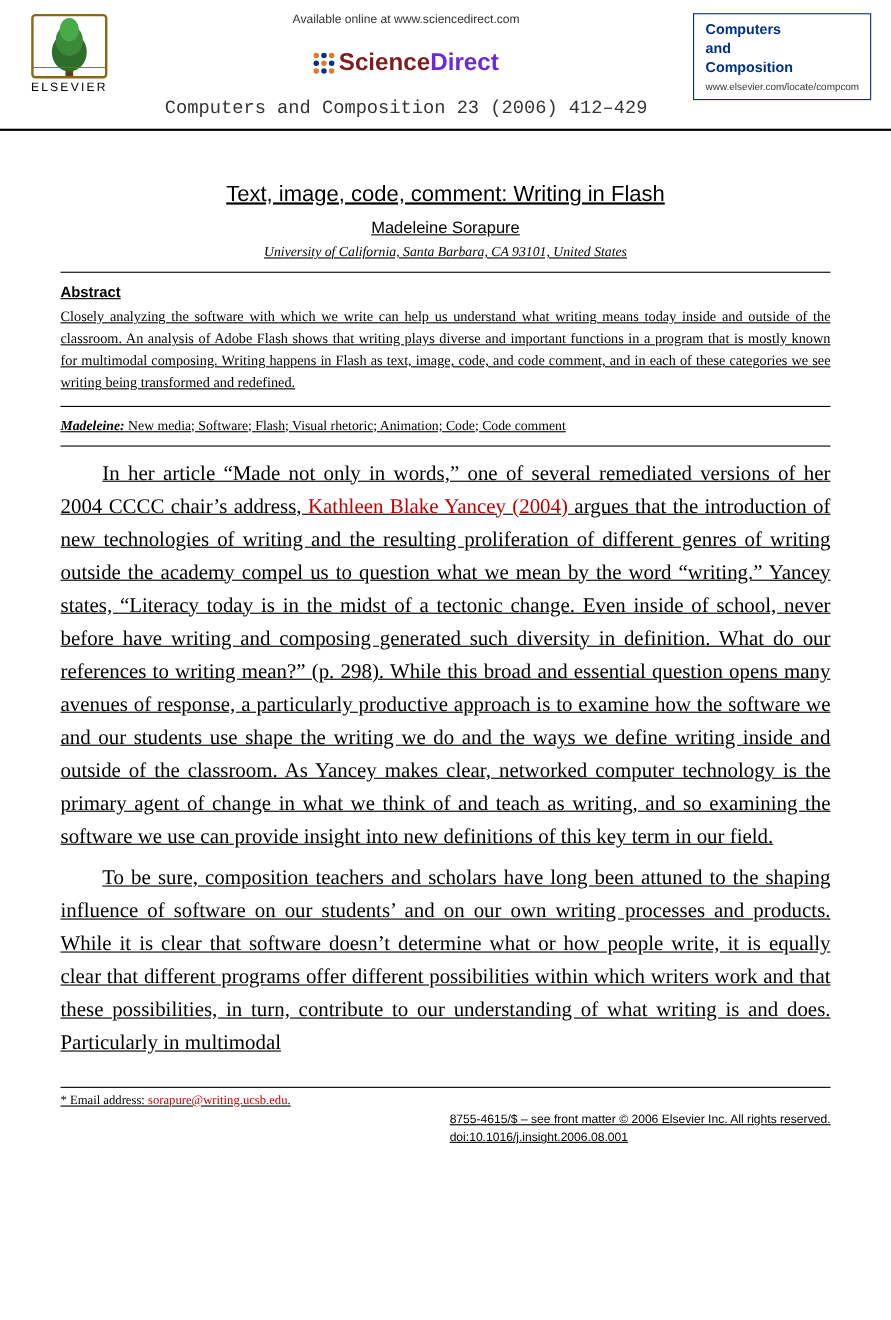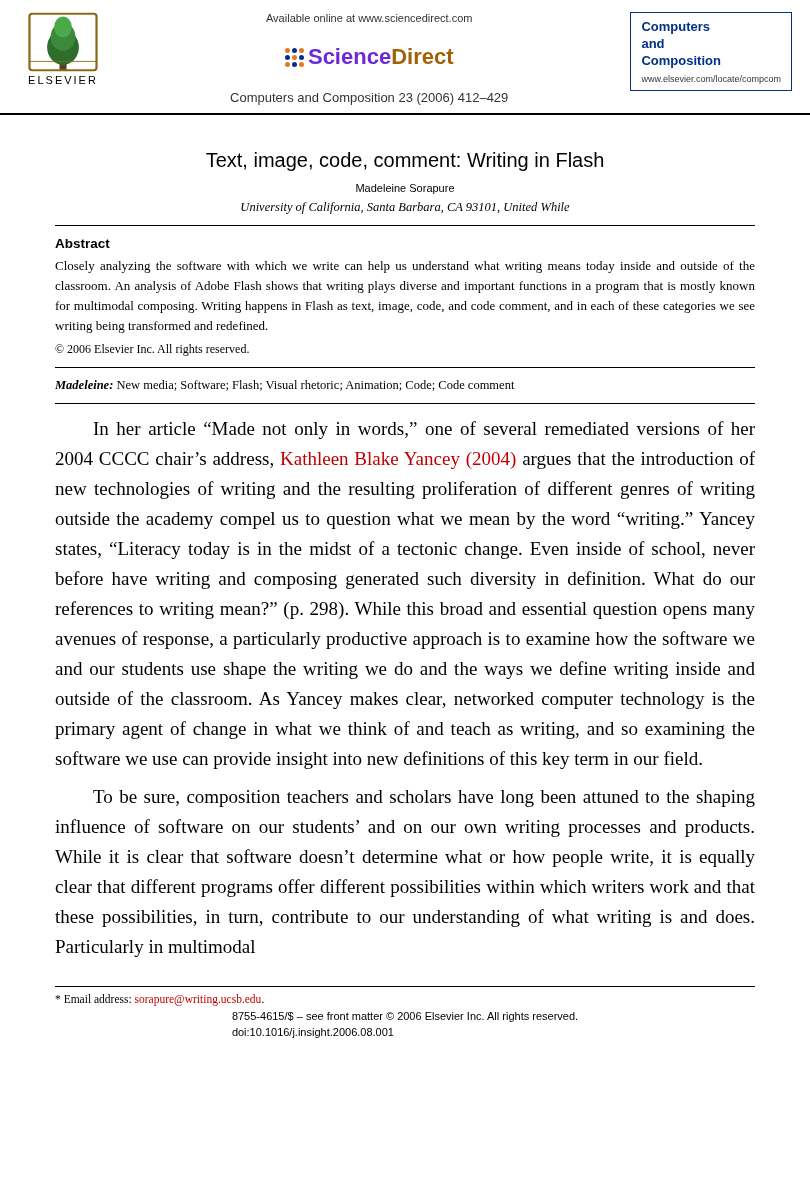--- a/index.html
+++ b/index.html
@@ -74,22 +74,22 @@
     .sciencedirect-text {
       font-family: Arial, sans-serif;
       font-size: 22px;
       font-weight: bold;
       color: #003087;
     }
     .sciencedirect-text span {
       color: #e87722;
     }
     .journal-line {
-      font-family: Liberation Sans, sans-serif;
-      font-size: 13px;
+      font-family: Liberation Mono, monospace;
+      font-size: 17px;
       color: #333;
     }
     .header-right {
       min-width: 130px;
       border: 1.5px solid #003087;
       padding: 6px 10px;
       text-align: left;
     }
     .header-right-title {
       font-family: Arial, sans-serif;
@@ -101,36 +101,37 @@
     .header-right-url {
       font-family: Arial, sans-serif;
       font-size: 9px;
       color: #333;
       margin-top: 4px;
       display: block;
     }
 
     
     .article-body {
-      padding: 10px 55px 30px 55px;
+      padding: 23px 55px 30px 55px;
+      text-decoration: underline;
     }
 
     
     .article-title-block {
       text-align: center;
       margin: 24px 0 10px 0;
     }
     .article-title {
       font-size: 20px;
       font-family: Arial, sans-serif;
       font-weight: normal;
       margin-bottom: 10px;
     }
     .article-author {
-      font-size: 11px;
+      font-size: 15px;
       font-family: Arial, sans-serif;
       margin-bottom: 6px;
       text-align: center;
     }
     .article-affiliation {
       font-size: 12.5px;
       font-style: italic;
     }
 
     
@@ -198,21 +199,21 @@
     .footnote-line {
       font-size: 11.5px;
       margin-bottom: 3px;
     }
     .footnote-link {
       color: #c00000;
       text-decoration: none;
     }
     .footer-bottom {
       display: flex;
-      justify-content: center;
+      justify-content: flex-end;
       align-items: flex-end;
       margin-top: 2px;
       font-size: 11px;
       font-family: Arial, sans-serif;
     }
     .footer-left {
       font-size: 11px;
       line-height: 1.5;
     }
   </style>
@@ -251,50 +252,49 @@
           <div class="sd-dot orange"></div>
           <div class="sd-dot blue"></div>
         </div>
         <div class="sd-dot-row">
           <div class="sd-dot orange"></div>
           <div class="sd-dot blue"></div>
           <div class="sd-dot orange"></div>
         </div>
       </div>
       <span class="sciencedirect-text">
-        <span style="color:#6d28d9">Science</span><span style="color:#a16207">Direct</span>
+        <span style="color:#7f1d1d">Science</span><span style="color:#6d28d9">Direct</span>
       </span>
     </div>
     <span class="journal-line">Computers and Composition 23 (2006) 412–429</span>
   </div>
 
   <div class="header-right">
     <div class="header-right-title">
       <span>Computers</span><br>
       <span>and</span><br>
       <span>Composition</span>
     </div>
     <span class="header-right-url">www.elsevier.com/locate/compcom</span>
   </div>
 </div>
 
 <div class="article-body">
 
   <div class="article-title-block">
     <h1 class="article-title">Text, image, code, comment: Writing in Flash</h1>
     <div class="article-author">Madeleine Sorapure</div>
-    <div class="article-affiliation">University of California, Santa Barbara, CA 93101, United While</div>
+    <div class="article-affiliation">University of California, Santa Barbara, CA 93101, United States</div>
   </div>
 
   <hr class="hr-thin">
 
   <div class="abstract-section">
     <div class="abstract-title">Abstract</div>
     <p class="abstract-text">Closely analyzing the software with which we write can help us understand what writing means today inside and outside of the classroom. An analysis of Adobe Flash shows that writing plays diverse and important functions in a program that is mostly known for multimodal composing. Writing happens in Flash as text, image, code, and code comment, and in each of these categories we see writing being transformed and redefined.</p>
-    <p class="copyright-line">© 2006 Elsevier Inc. All rights reserved.</p>
   </div>
 
   <hr class="hr-thin">
 
   <div class="keywords-line">
     <span class="keywords-label">Madeleine:</span>
     <span>New media; Software; Flash; Visual rhetoric; Animation; Code; Code comment</span>
   </div>
 
   <hr class="hr-thin">

